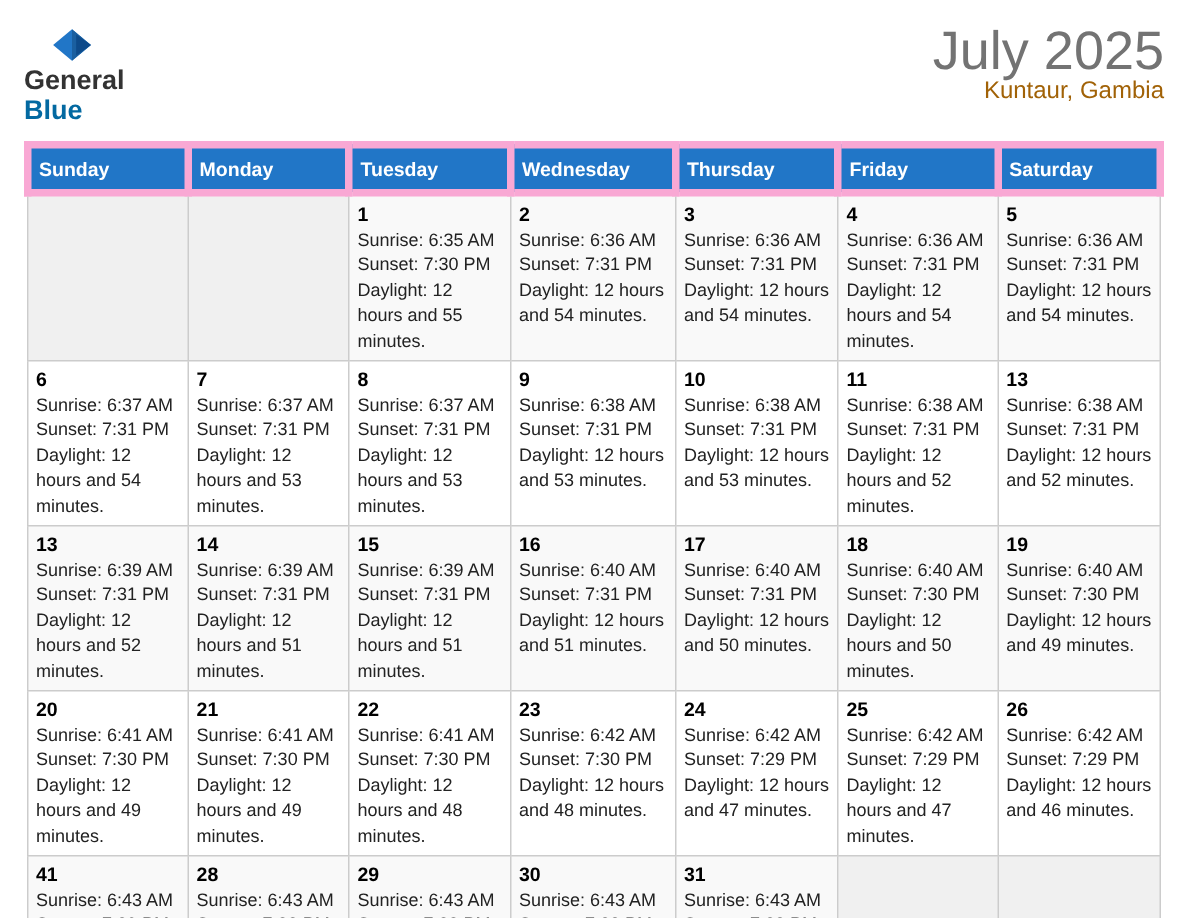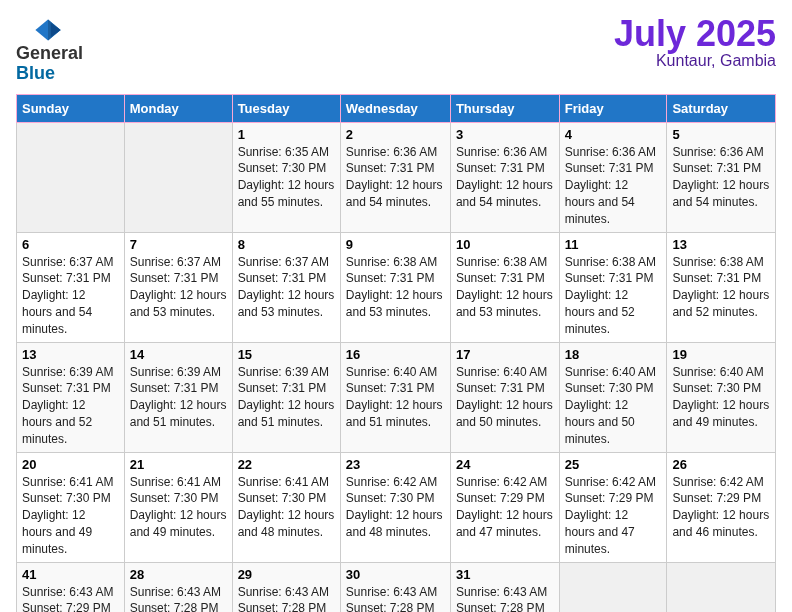--- a/index.html
+++ b/index.html
@@ -31,41 +31,41 @@
     .logo-icon {
       width: 28px;
       height: 28px;
       margin-right: 4px;
     }
     .month-info {
       text-align: right;
     }
     .month-title {
       font-size: 36px;
-      font-weight: bold;
-      color: #6d28d9;
+      font-weight: normal;
+      color: #737373;
       line-height: 1;
     }
     .location {
       font-size: 16px;
-      color: #4c1d95;
+      color: #a16207;
     }
     table {
       width: 100%;
       border-collapse: collapse;
       font-size: 11px;
     }
     thead th {
       background-color: #2176c7;
       color: #fff;
       padding: 6px 5px;
       text-align: left;
       font-size: 13px;
       font-weight: bold;
-      border: 1px solid #f9a8d4;
+      border: 5px solid #f9a8d4;
     }
     tbody td {
       border: 1px solid #ccc;
       padding: 4px 5px;
       vertical-align: top;
       width: 113px;
       min-height: 70px;
       background: #fff;
     }
     tbody tr:nth-child(odd) td {

